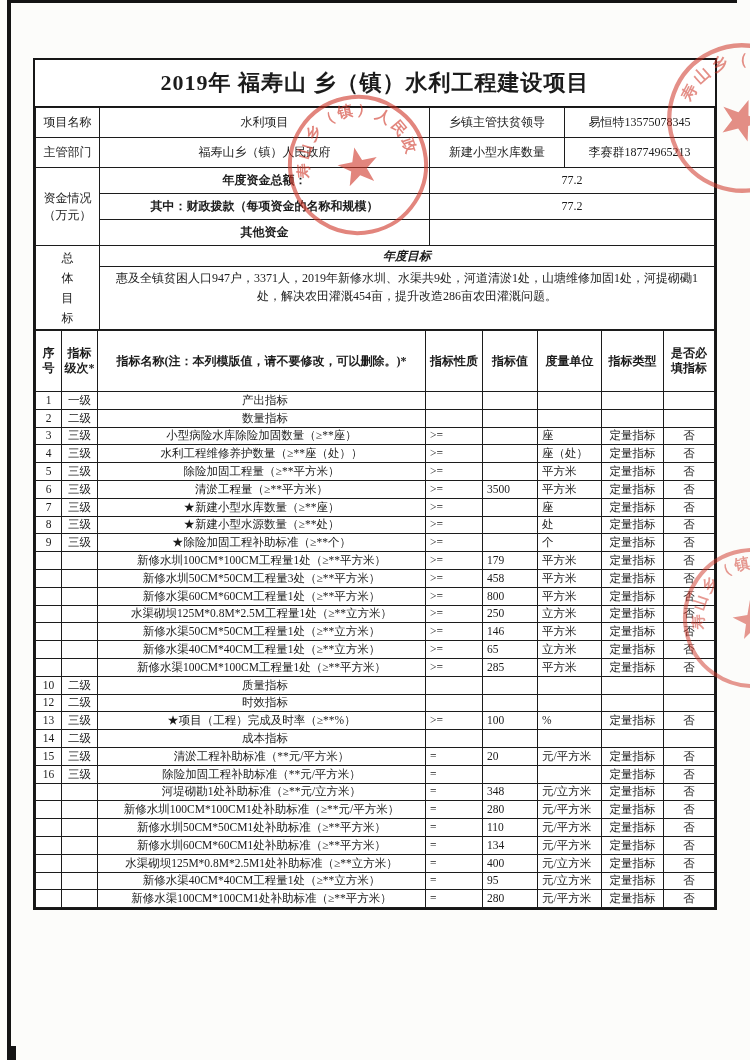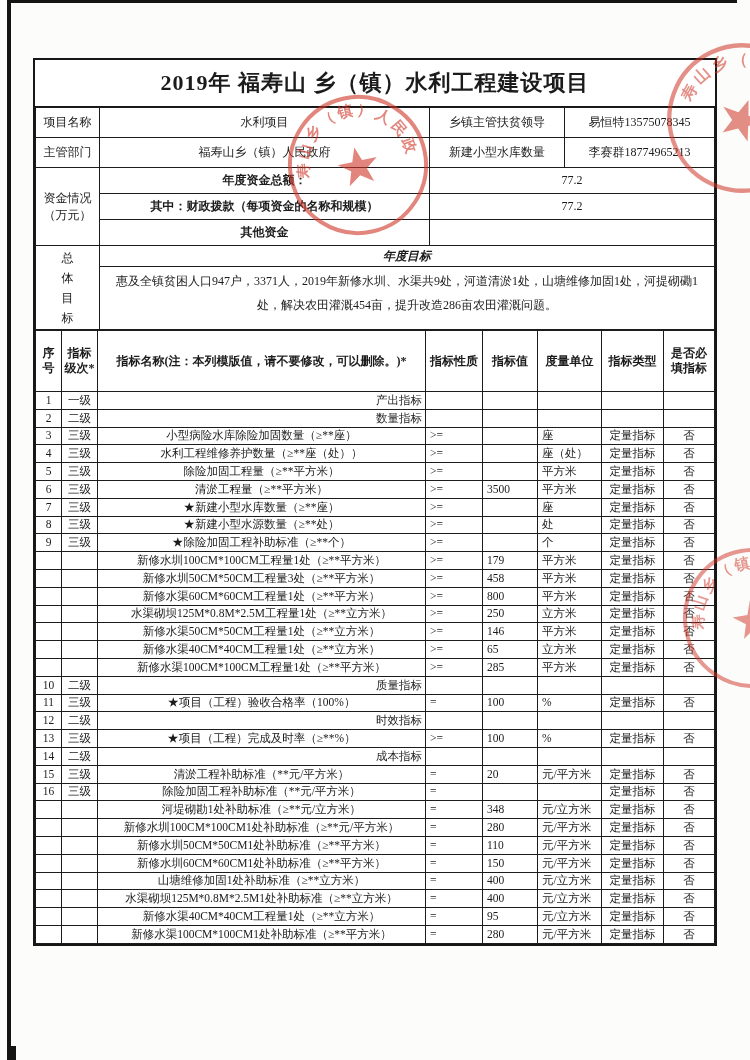--- a/index.html
+++ b/index.html
@@ -17,30 +17,30 @@
     height:46px;line-height:46px;text-align:center;font-weight:bold;font-size:22px;
     letter-spacing:1px;border-bottom:1px solid #161616;
   }
   table{border-collapse:collapse;width:100%;table-layout:fixed;}
   td,th{border:1px solid #1c1c1c;padding:0 3px;font-size:12px;overflow:hidden;}
   .info td{text-align:center;}
   .r30{height:30px;} .r26{height:26px;} .r21{height:21px;}
   .fund-label{font-weight:bold;}
   .goal-cell{text-align:center;font-style:italic;}
   .goal-para{
-    text-align:left;vertical-align:top;padding:2px 7px;line-height:24px;height:58px;font-size:12px;
+    text-align:left;vertical-align:top;padding:2px 7px;line-height:18px;height:58px;font-size:12px;
   }
   .vert{display:inline-block;width:14px;word-break:break-all;line-height:20px;font-weight:normal;text-align:center;}
   
   .main{border-top:none;}
   .main th{font-weight:bold;height:60px;line-height:15px;padding:0 2px;}
   .main tbody tr{height:17.8px;}
   .main td{line-height:13px;white-space:nowrap;text-align:center;font-size:11.5px;}
   .main td.c-nature,.main td.c-value,.main td.c-unit{text-align:left;padding-left:4px;}
-  .main td.sec{text-align:right;padding-left:10px;}
+  .main td.sec{text-align:center;padding-left:10px;}
   
   .seal{position:absolute;pointer-events:none;}
   .seal-ring{fill:none;stroke:#cf3527;stroke-width:4;}
   .seal-star{fill:#cf3527;}
   .seal-text{fill:#cf3527;font-size:15px;font-weight:bold;letter-spacing:3px;font-family:"Liberation Serif",serif;}
   .seal-1{left:283px;top:90px;width:150px;height:150px;transform:rotate(-12deg);opacity:.6;}
   .seal-2{left:662px;top:38px;width:160px;height:160px;transform:rotate(20deg);opacity:.55;}
   .seal-3{left:678px;top:543px;width:150px;height:150px;transform:rotate(-10deg);opacity:.5;}
 </style>
 </head>
@@ -285,30 +285,20 @@
             <td class="c-seq">10</td>
             <td class="c-level">二级</td>
             <td class="c-indicator-name sec">质量指标</td>
             <td class="c-nature"></td>
             <td class="c-value"></td>
             <td class="c-unit"></td>
             <td class="c-type"></td>
             <td class="c-required"></td>
           </tr>
           <tr>
-            <td class="c-seq">11</td>
-            <td class="c-level">三级</td>
-            <td class="c-indicator-name">★项目（工程）验收合格率（100%）</td>
-            <td class="c-nature">=</td>
-            <td class="c-value">100</td>
-            <td class="c-unit">%</td>
-            <td class="c-type">定量指标</td>
-            <td class="c-required">否</td>
-          </tr>
-          <tr>
             <td class="c-seq">12</td>
             <td class="c-level">二级</td>
             <td class="c-indicator-name sec">时效指标</td>
             <td class="c-nature"></td>
             <td class="c-value"></td>
             <td class="c-unit"></td>
             <td class="c-type"></td>
             <td class="c-required"></td>
           </tr>
           <tr>
@@ -379,32 +369,22 @@
             <td class="c-value">110</td>
             <td class="c-unit">元/平方米</td>
             <td class="c-type">定量指标</td>
             <td class="c-required">否</td>
           </tr>
           <tr>
             <td class="c-seq"></td>
             <td class="c-level"></td>
             <td class="c-indicator-name">新修水圳60CM*60CM1处补助标准（≥**平方米）</td>
             <td class="c-nature">=</td>
-            <td class="c-value">150</td>
+            <td class="c-value">134</td>
             <td class="c-unit">元/平方米</td>
-            <td class="c-type">定量指标</td>
-            <td class="c-required">否</td>
-          </tr>
-          <tr>
-            <td class="c-seq"></td>
-            <td class="c-level"></td>
-            <td class="c-indicator-name">山塘维修加固1处补助标准（≥**立方米）</td>
-            <td class="c-nature">=</td>
-            <td class="c-value">400</td>
-            <td class="c-unit">元/立方米</td>
             <td class="c-type">定量指标</td>
             <td class="c-required">否</td>
           </tr>
           <tr>
             <td class="c-seq"></td>
             <td class="c-level"></td>
             <td class="c-indicator-name">水渠砌坝125M*0.8M*2.5M1处补助标准（≥**立方米）</td>
             <td class="c-nature">=</td>
             <td class="c-value">400</td>
             <td class="c-unit">元/立方米</td>

